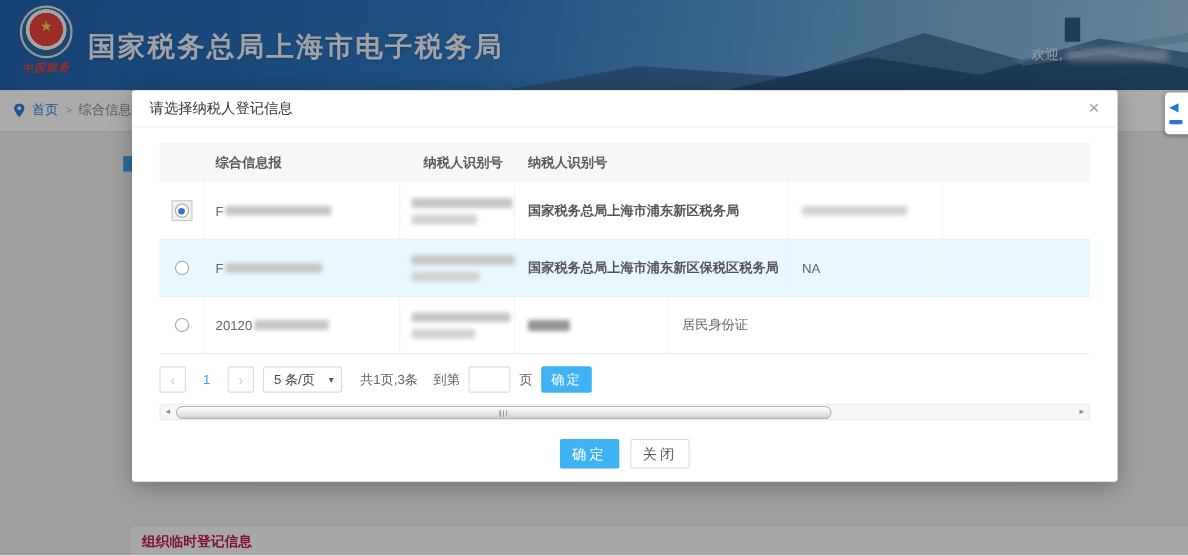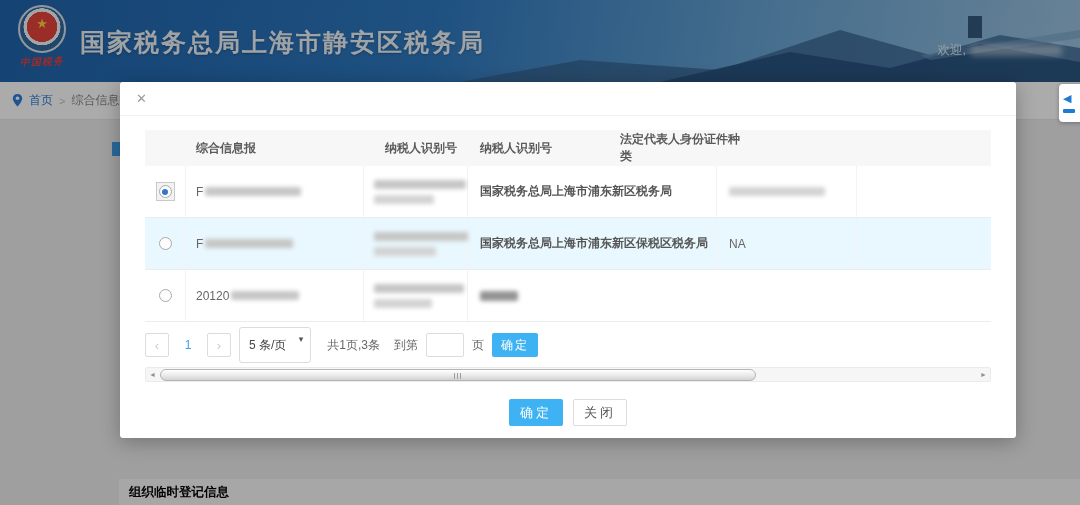--- a/index.html
+++ b/index.html
@@ -26,21 +26,21 @@
   .breadcrumb-bar { position:absolute; left:0; top:82px; width:1080px; height:38px; background:#ffffff;
     border-bottom:1px solid #e6e6e6; display:flex; align-items:center; padding-left:12px; gap:6px; font-size:12px; }
   .crumb-home { color:#2d7fd9; }
   .crumb-sep { color:#c0c0c0; font-size:11px; }
   .crumb-section { color:#8a8a8a; }
 
   .page-body { position:absolute; left:0; top:120px; width:1080px; height:385px; background:#ededed; }
   .blue-sliver { position:absolute; left:112px; top:142px; width:8px; height:14px; background:#3f9ee8; }
   .section-band { position:absolute; left:119px; top:479px; width:961px; height:26px; background:#fafafa;
     display:flex; align-items:center; padding-left:10px; }
-  .section-band .t { font-size:12.5px; font-weight:bold; color:#000000; }
+  .section-band .t { font-size:12.5px; font-weight:bold; color:#be185d; }
 
   
   .overlay { position:absolute; inset:0; background:rgba(0,0,0,.33); z-index:5; }
 
   
   .quick-panel { position:absolute; right:-7px; top:84px; width:28px; height:38px; background:#fff;
     border-radius:4px; box-shadow:0 1px 4px rgba(0,0,0,.3); z-index:8;
     display:flex; flex-direction:column; align-items:flex-start; justify-content:center; gap:5px; padding-left:4px; }
   .quick-panel .arrow { color:#1f7ad4; font-size:11px; line-height:11px; }
   .quick-panel .bar { width:12px; height:4px; background:#1f7ad4; border-radius:1px; }
@@ -77,21 +77,21 @@
 
   .blob { height:9px; border-radius:2px; background:#c6c6c6; filter:blur(2px); }
   .blob.dark { background:#939393; }
   .blob.light { background:#d3d3d3; }
 
   
   .pager { margin-top:10px; display:flex; align-items:center; gap:8px; font-size:12px; color:#666; height:26px; }
   .pg-btn { width:24px; height:24px; border:1px solid #dcdcdc; border-radius:2px; background:#fff;
     color:#ccc; display:flex; align-items:center; justify-content:center; font-size:13px; }
   .pg-num { width:22px; text-align:center; color:#3aa0ef; }
-  .pg-select { position:relative; height:36px; border:1px solid #dcdcdc; border-radius:3px; background:#fff;
+  .pg-select { position:relative; height:24px; border:1px solid #dcdcdc; border-radius:3px; background:#fff;
     display:flex; align-items:center; padding:0 24px 0 9px; color:#444; }
   .pg-select .chev { position:absolute; right:7px; top:6px; font-size:9px; color:#555; }
   .pg-summary { margin-left:8px;text-align:right; }
   .pg-goto-label { margin-left:6px; }
   .pg-input { width:38px; height:24px; border:1px solid #dcdcdc; border-radius:2px; outline:none; padding:0 4px; font-size:12px; }
   .pg-go { height:24px; padding:0 9px; background:#3eb2f2; color:#fff; border:none; border-radius:2px;
     font-size:12px; letter-spacing:2px; }
 
   
   .hscroll { margin-top:9px; position:relative; width:846px; height:15px; background:#f6f6f6;
@@ -122,21 +122,21 @@
       <polygon points="200,82 330,52 430,68 520,44 620,62 620,82" fill="#27517c" opacity="0.9"></polygon>
       <rect x="508" y="16" width="14" height="22" fill="#2b4f74" opacity="0.9"></rect>
       <polygon points="460,55 620,30 620,38 470,60" fill="#6f9cc0" opacity="0.5"></polygon>
     </svg>
     <div class="logo-wrap">
       <div class="logo-badge">
         <div class="star">★</div>
       </div>
       <div class="logo-caption">中国税务</div>
     </div>
-    <div class="site-title">国家税务总局上海市静安区税务局</div>
+    <div class="site-title">国家税务总局上海市电子税务局</div>
     <div class="welcome">
       <span>欢迎,</span>
       <span class="name-blob"></span>
     </div>
   </div>
 
   <div class="breadcrumb-bar">
     <svg width="11" height="13" viewBox="0 0 11 13">
       <path d="M5.5 0C2.7 0 .8 2 .8 4.4c0 3 4.7 8.1 4.7 8.1s4.7-5.1 4.7-8.1C10.2 2 8.3 0 5.5 0z" fill="#2d7fd9"></path>
       <circle cx="5.5" cy="4.3" r="1.8" fill="#fff"></circle>
@@ -154,31 +154,31 @@
 
   <div class="overlay"></div>
 
   <div class="quick-panel">
     <span class="arrow">◀</span>
     <span class="bar"></span>
   </div>
 
   <div class="modal">
     <div class="modal-header">
+      <span class="modal-title">请选择纳税人登记信息</span>
       <span class="modal-close">✕</span>
     </div>
 
     <div class="modal-body">
       <div class="tbl">
         <div class="thead">
           <div class="cell c0"></div>
           <div class="cell c1">综合信息报</div>
           <div class="cell c2" style="flex-direction:row;align-items:center;">纳税人识别号</div>
           <div class="cell c4">纳税人识别号</div>
-          <div class="cell c5">法定代表人身份证件种类</div>
         </div>
 
         <div class="trow">
           <div class="cell c0">
             <span class="radio-focus">
               <span class="radio checked"></span>
             </span>
           </div>
           <div class="cell c1">
             <span>F</span>
@@ -220,20 +220,21 @@
             <span>20120</span>
             <span class="blob" style="width:68px;"></span>
           </div>
           <div class="cell c2">
             <span class="blob" style="width:90px;"></span>
             <span class="blob light" style="width:58px;"></span>
           </div>
           <div class="cell c4">
             <span class="blob dark" style="width:38px;height:10px;"></span>
           </div>
+          <div class="cell c5">居民身份证</div>
         </div>
       </div>
 
       <div class="pager">
         <div class="pg-btn">
           <span>‹</span>
         </div>
         <div class="pg-num">1</div>
         <div class="pg-btn">
           <span>›</span>

